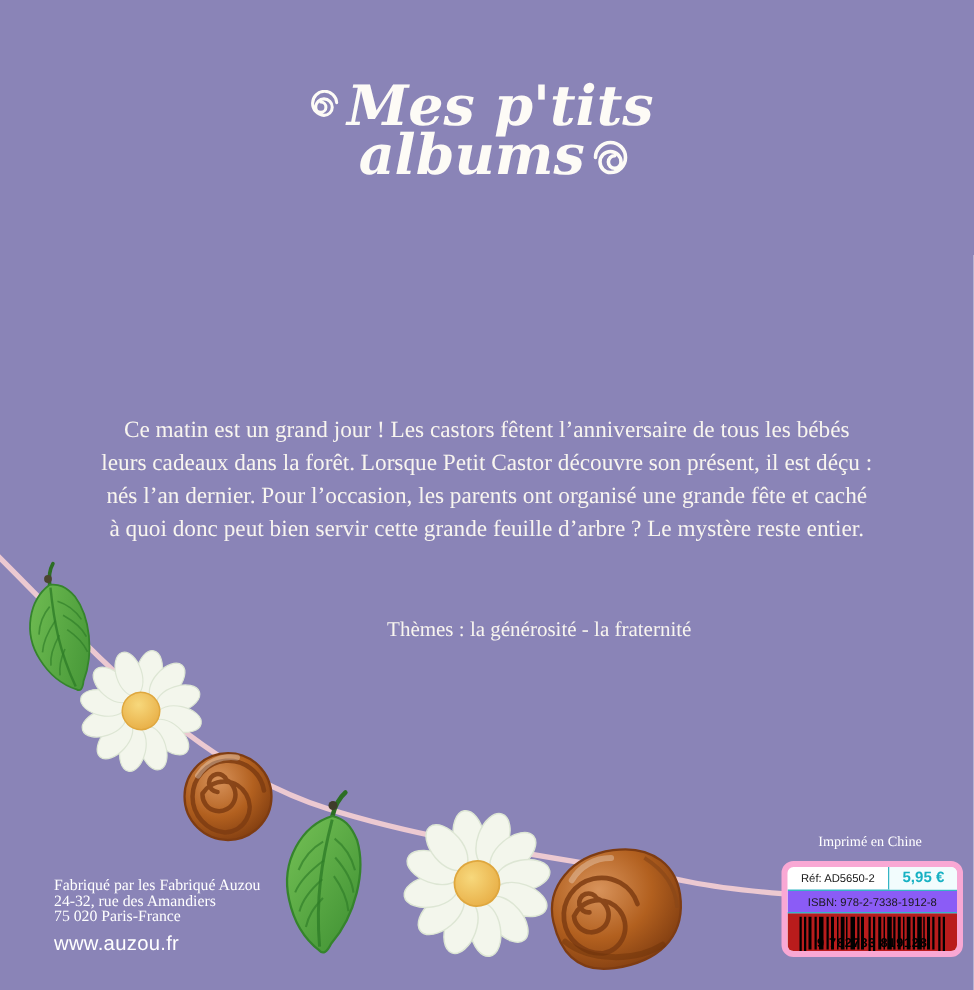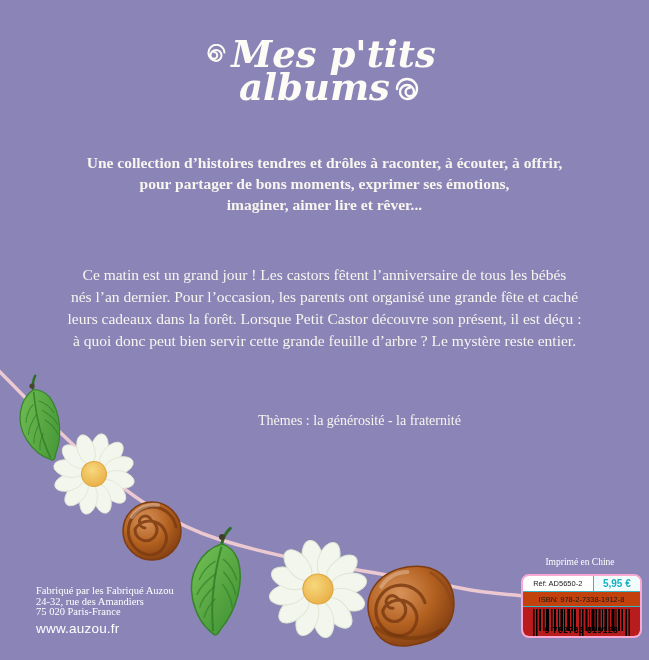--- a/index.html
+++ b/index.html
@@ -6,35 +6,35 @@
   .page{
     position:relative;
     width:649px;height:660px;
     background:#8a84b7;
     overflow:hidden;
     font-family:"Liberation Serif", serif;
     color:#f8f5ef;
   }
   
   .logo{
-    position:absolute;top:36px;left:0;width:100%;
+    position:absolute;top:52px;left:0;width:100%;
     text-align:center;line-height:1;
     font-family:"DejaVu Serif", serif;
     font-style:italic;font-weight:bold;
     color:#fdfbf6;
   }
   .logo-line{display:flex;justify-content:center;align-items:center;gap:4px;}
   .logo-line1{font-size:37px;margin-left:-8px;}
   .logo-line2{font-size:37px;margin-top:-4px;margin-left:10px;}
   .flourish{display:inline-block;}
   
   .textblock{position:absolute;left:0;width:100%;text-align:center;}
   .textblock .line{white-space:nowrap;}
   .collection{top:152px;font-weight:bold;font-size:15.5px;line-height:21px;}
-  .synopsis{top:264px;font-size:15.5px;line-height:22px;}
+  .synopsis{top:276px;font-size:15.5px;line-height:22px;}
   .themes{top:413px;font-size:14px;padding-left:35px;}
   
   .garland{position:absolute;left:0;top:0;width:649px;height:660px;pointer-events:none;}
   
   .publisher{
     position:absolute;left:36px;top:586px;
     font-size:10.5px;line-height:10.5px;color:#ffffff;
   }
   .publisher .pub-line{margin-bottom:0;}
   .website{
@@ -42,37 +42,37 @@
     font-family:"Liberation Sans", sans-serif;
     font-weight:normal;font-size:13.5px;letter-spacing:.2px;
   }
   
   .print-info{
     position:absolute;left:505px;top:557px;width:150px;
     text-align:center;font-size:9.5px;color:#ffffff;
   }
   .barcode-label{
     position:absolute;left:521px;top:574px;width:121px;height:64px;
-    background:#ffffff;border:2px solid #f9a8d4;border-radius:8px;
+    background:#ffffff;border:4px solid #f9a8d4;border-radius:8px;
     box-sizing:border-box;overflow:hidden;
     font-family:"Liberation Sans", sans-serif;color:#1a1a1a;
     display:flex;flex-direction:column;
   }
   .label-row1{display:flex;height:15px;border-bottom:1.5px solid #35b5c5;}
   .label-ref{
     flex:1.5;display:flex;align-items:center;justify-content:center;
     font-size:7.5px;border-right:1.5px solid #35b5c5;white-space:nowrap;
   }
   .label-price{
     flex:1;display:flex;align-items:center;justify-content:center;
     font-size:10px;font-weight:bold;color:#17b1c3;background:#f2fcfd;white-space:nowrap;
   }
   .label-isbn{
     height:14px;display:flex;align-items:center;justify-content:center;
-    background:#c2410c;border-bottom:1.5px solid #35b5c5;
+    background:#8b5cf6;border-bottom:1.5px solid #35b5c5;
     font-size:7.5px;white-space:nowrap;
   }
   .label-barcode{flex:1;position:relative;background:#b91c1c;}
   .bars{position:absolute;left:50%;top:2px;transform:translateX(-50%);}
   .barcode-digits{
     position:absolute;left:0;bottom:1px;width:100%;text-align:center;
     font-size:8.5px;font-weight:bold;letter-spacing:.5px;color:#000;white-space:nowrap;
   }
 </style>
 </head>
@@ -169,30 +169,25 @@
       <span>Mes p'tits</span>
     </div>
     <div class="logo-line logo-line2">
       <span>albums</span>
       <svg class="flourish" width="26" height="26" viewBox="0 0 26 26">
         <path d="M 3 14 A 10 10 0 1 1 13 24 A 7 7 0 1 1 20 17 A 4.2 4.2 0 1 1 15.8 12.8" fill="none" stroke="#fdfbf6" stroke-width="2.4" stroke-linecap="round"></path>
       </svg>
     </div>
   </div>
 
-  <div class="textblock collection">
-    <div class="line">Une collection d’histoires tendres et drôles à raconter, à écouter, à offrir,</div>
-    <div class="line">pour partager de bons moments, exprimer ses émotions,</div>
-    <div class="line">imaginer, aimer lire et rêver...</div>
-  </div>
 
   <div class="textblock synopsis">
     <div class="line">Ce matin est un grand jour ! Les castors fêtent l’anniversaire de tous les bébés</div>
+    <div class="line">leurs cadeaux dans la forêt. Lorsque Petit Castor découvre son présent, il est déçu :</div>
     <div class="line">nés l’an dernier. Pour l’occasion, les parents ont organisé une grande fête et caché</div>
-    <div class="line">leurs cadeaux dans la forêt. Lorsque Petit Castor découvre son présent, il est déçu :</div>
     <div class="line">à quoi donc peut bien servir cette grande feuille d’arbre ? Le mystère reste entier.</div>
   </div>
 
   <div class="textblock themes">Thèmes : la générosité - la fraternité</div>
 
   <div class="publisher">
     <div class="pub-line">Fabriqué par les Fabriqué Auzou</div>
     <div class="pub-line">24-32, rue des Amandiers</div>
     <div class="pub-line">75 020 Paris-France</div>
     <div class="website">www.auzou.fr</div>

